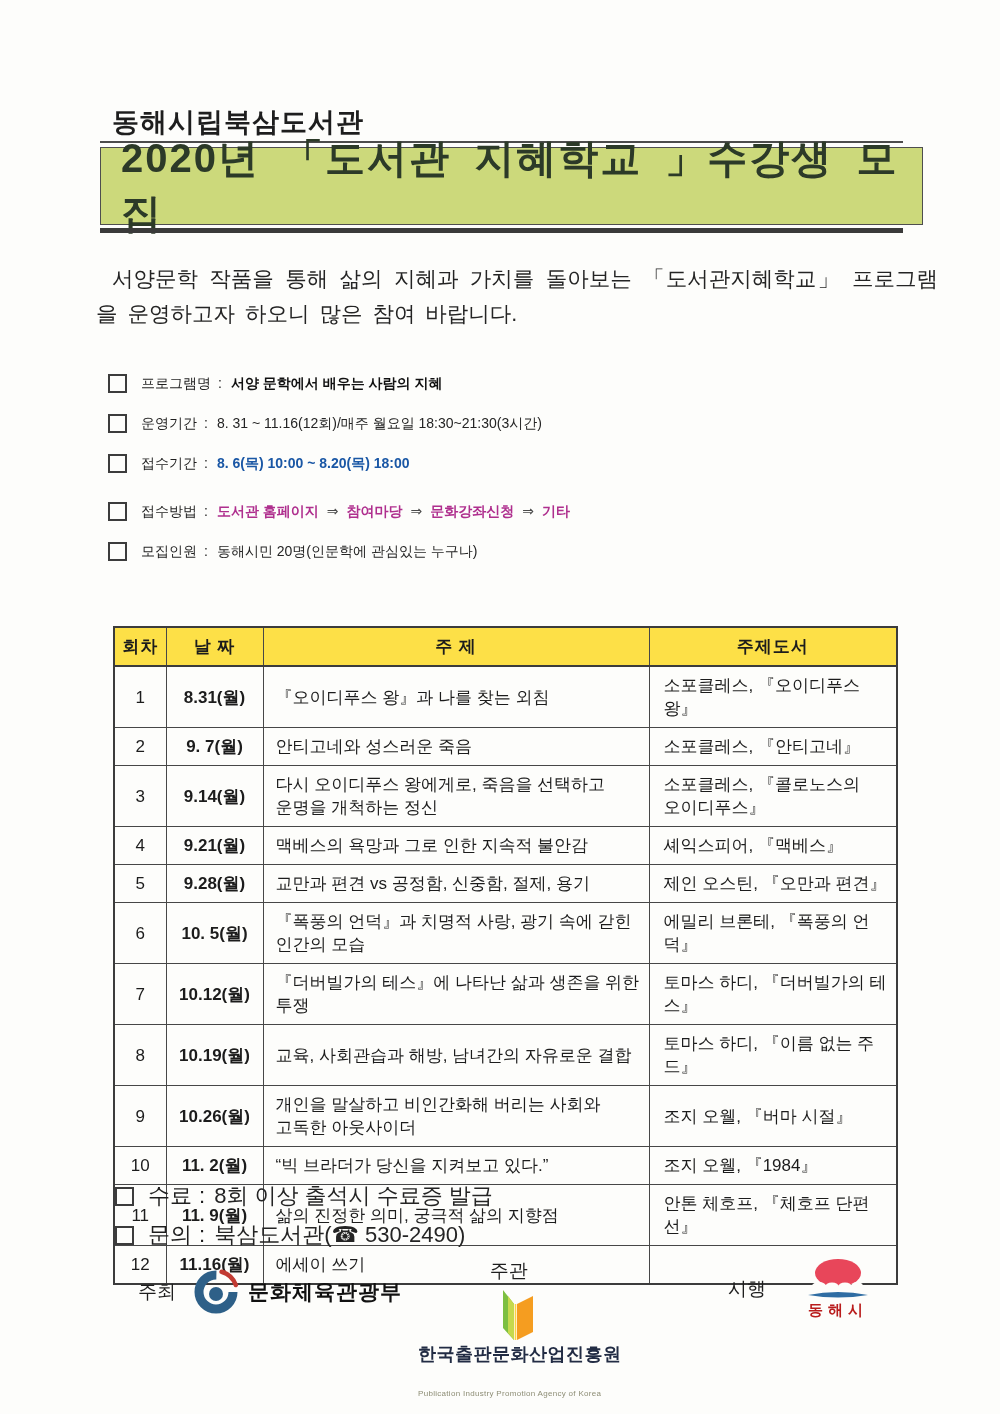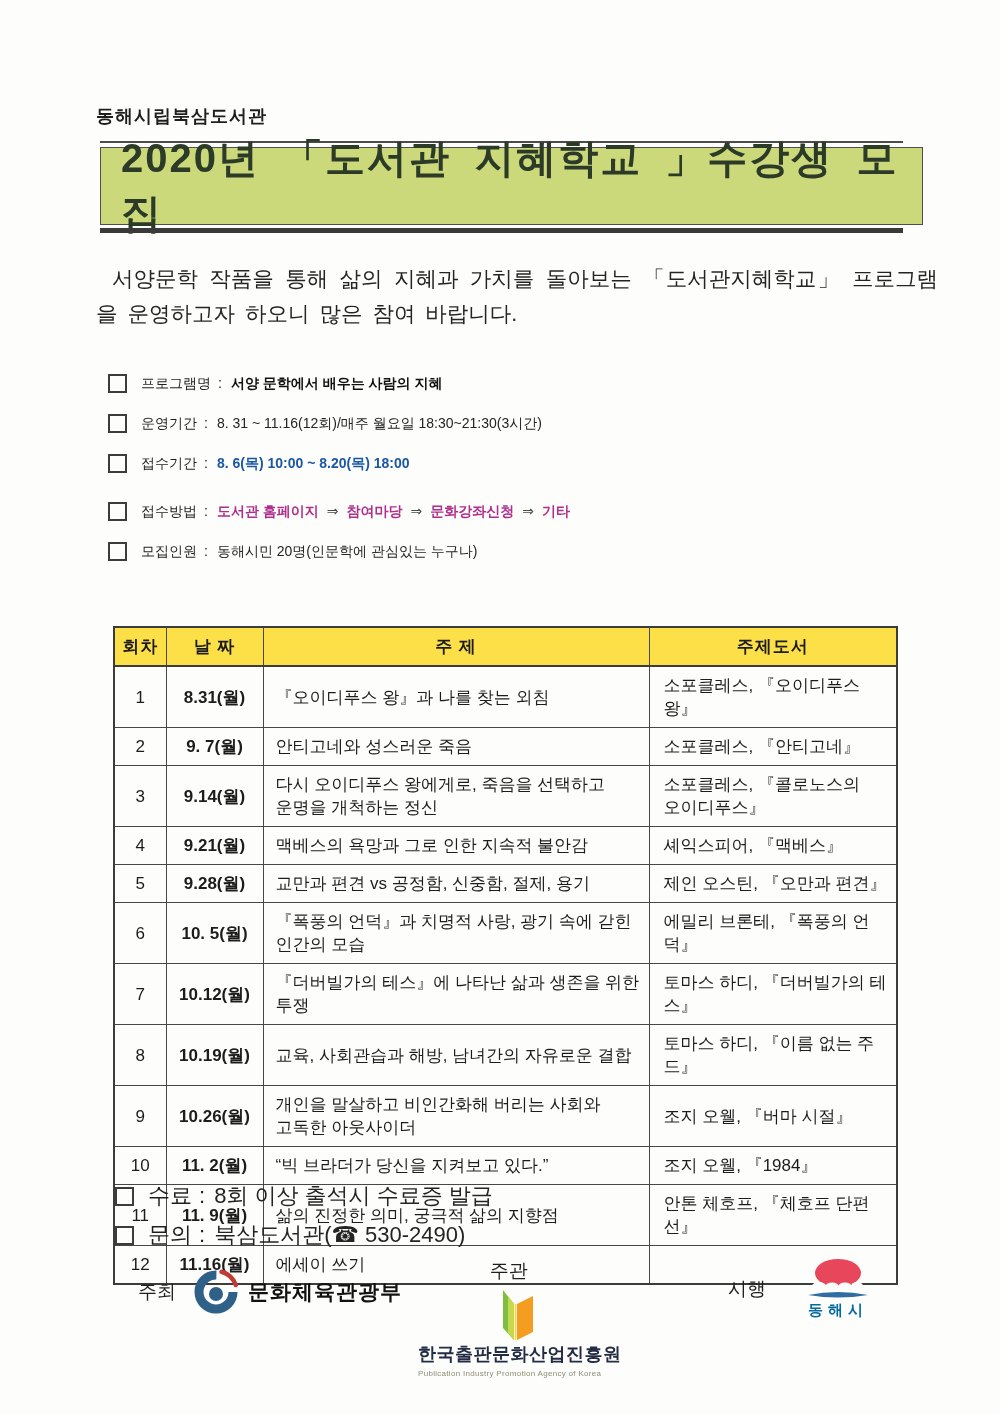--- a/index.html
+++ b/index.html
@@ -4,21 +4,21 @@
 <style>
   html,body{margin:0;padding:0;}
   body{
     width:1000px;height:1414px;position:relative;background:#fdfdfb;
     font-family:"Liberation Sans","DejaVu Sans",sans-serif;color:#1e1e1e;
     overflow:hidden;
   }
   .abs{position:absolute;}
 
   
-  .org-header{left:96px;top:104px;font-size:18px;font-weight:bold;letter-spacing:1px;font-family:Liberation Serif, serif;}
+  .org-header{left:112px;top:104px;font-size:27px;font-weight:bold;letter-spacing:1px;font-family:Liberation Serif, serif;}
 
   
   .banner-rule-top{left:100px;top:141px;width:803px;height:2px;background:#4c4c4c;}
   .banner{
     left:100px;top:147px;width:801px;height:76px;background:#ccd97b;
     border:1px solid #4e4e4e;display:flex;align-items:center;justify-content:center;padding-left:20px;
   }
   .banner-title{
     font-size:40px;font-weight:bold;color:#2c3a28;letter-spacing:2px;word-spacing:10px;
   }
@@ -73,25 +73,25 @@
   .f-item.first{margin-top:0;}
   .f-item .checkbox{margin-top:5px;}
 
   
   .sponsor{display:flex;align-items:center;}
   .sp-host{left:138px;top:1266px;}
   .sp-org{left:410px;top:1258px;flex-direction:column;}
   .sp-exec{left:728px;top:1258px;}
   .role{font-size:19px;color:#1e1e1e;margin-right:14px;}
   .mcst-name{font-size:21px;font-weight:bold;letter-spacing:1px;color:#111;margin-left:6px;}
-  .kpipa-col{margin-left:8px;display:flex;flex-direction:column;}
+  .kpipa-col{margin-left:8px;display:flex;flex-direction:column;gap:20px;}
   .kpipa-name{font-size:18px;font-weight:bold;color:#222c44;letter-spacing:.5px;}
   .kpipa-en{font-size:8px;color:#8d8d75;margin-top:3px;letter-spacing:.3px;}
   .dh-col{display:flex;flex-direction:column;align-items:center;margin-left:10px;}
-  .dh-name{font-size:15px;font-weight:bold;color:#0369a1;letter-spacing:5px;margin-top:1px;}
+  .dh-name{font-size:15px;font-weight:bold;color:#b91c1c;letter-spacing:5px;margin-top:1px;}
 </style>
 </head>
 <body>
 
 <div class="abs org-header">동해시립북삼도서관</div>
 
 <div class="abs banner-rule-top"></div>
 <div class="abs banner">
   <div class="banner-title">2020년 「도서관 지혜학교 」수강생 모집</div>
 </div>

